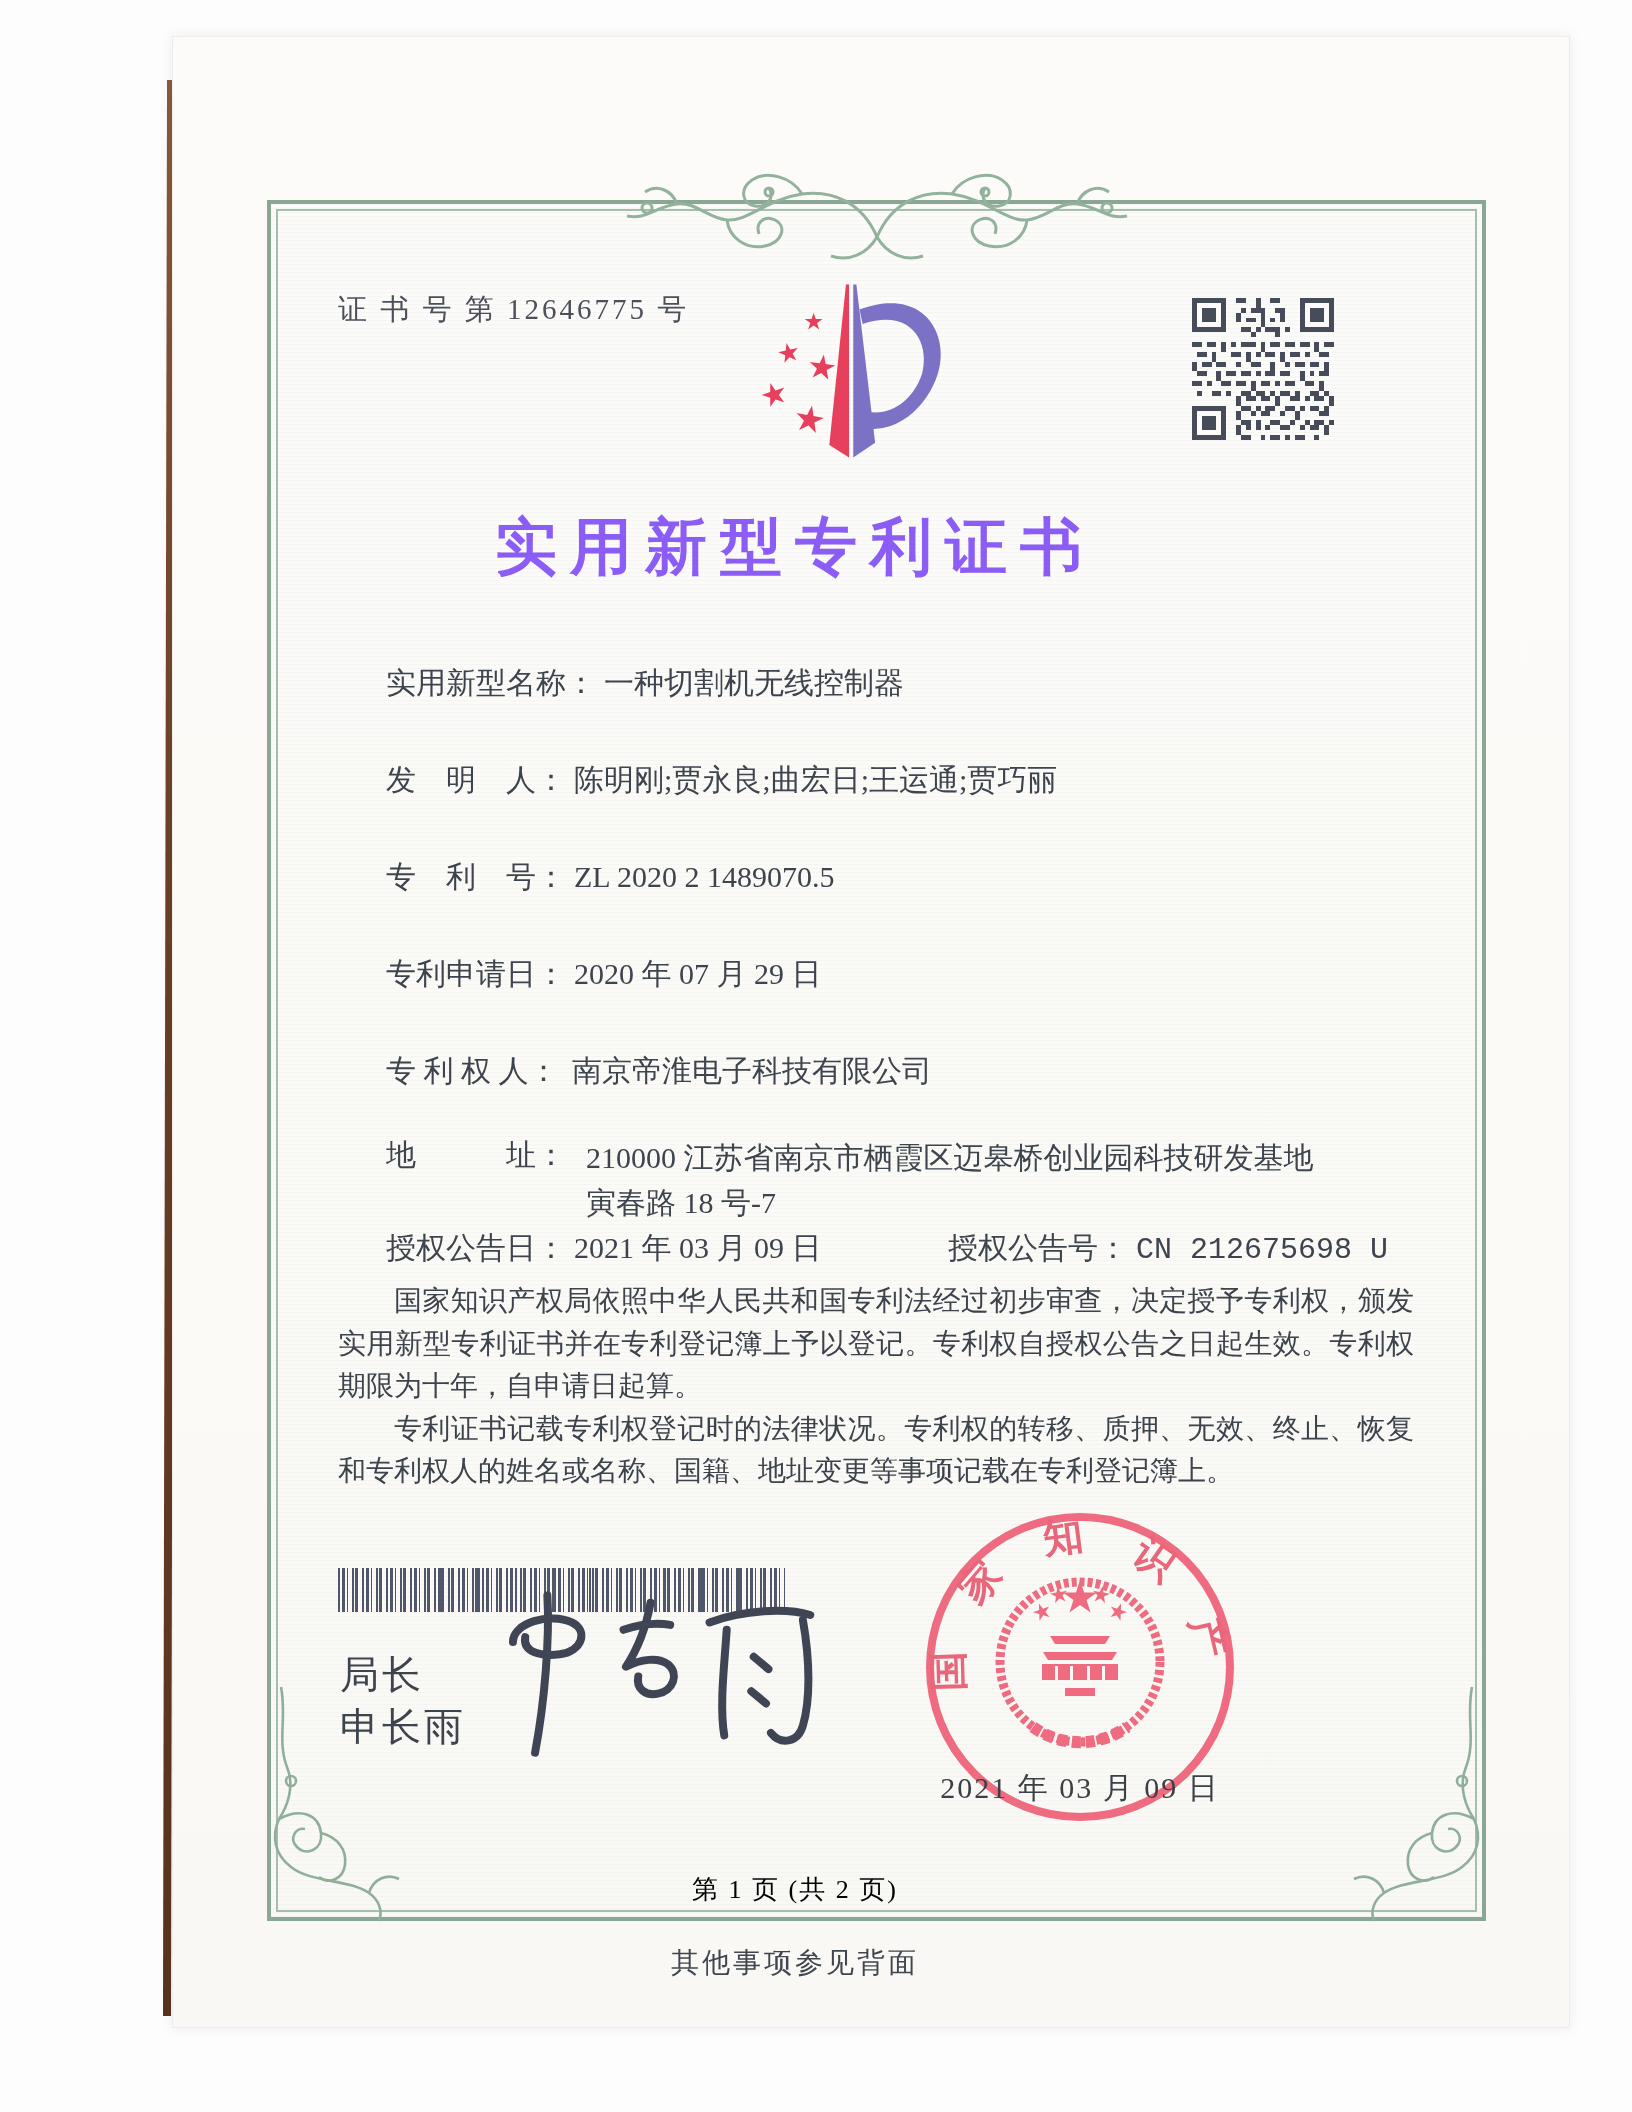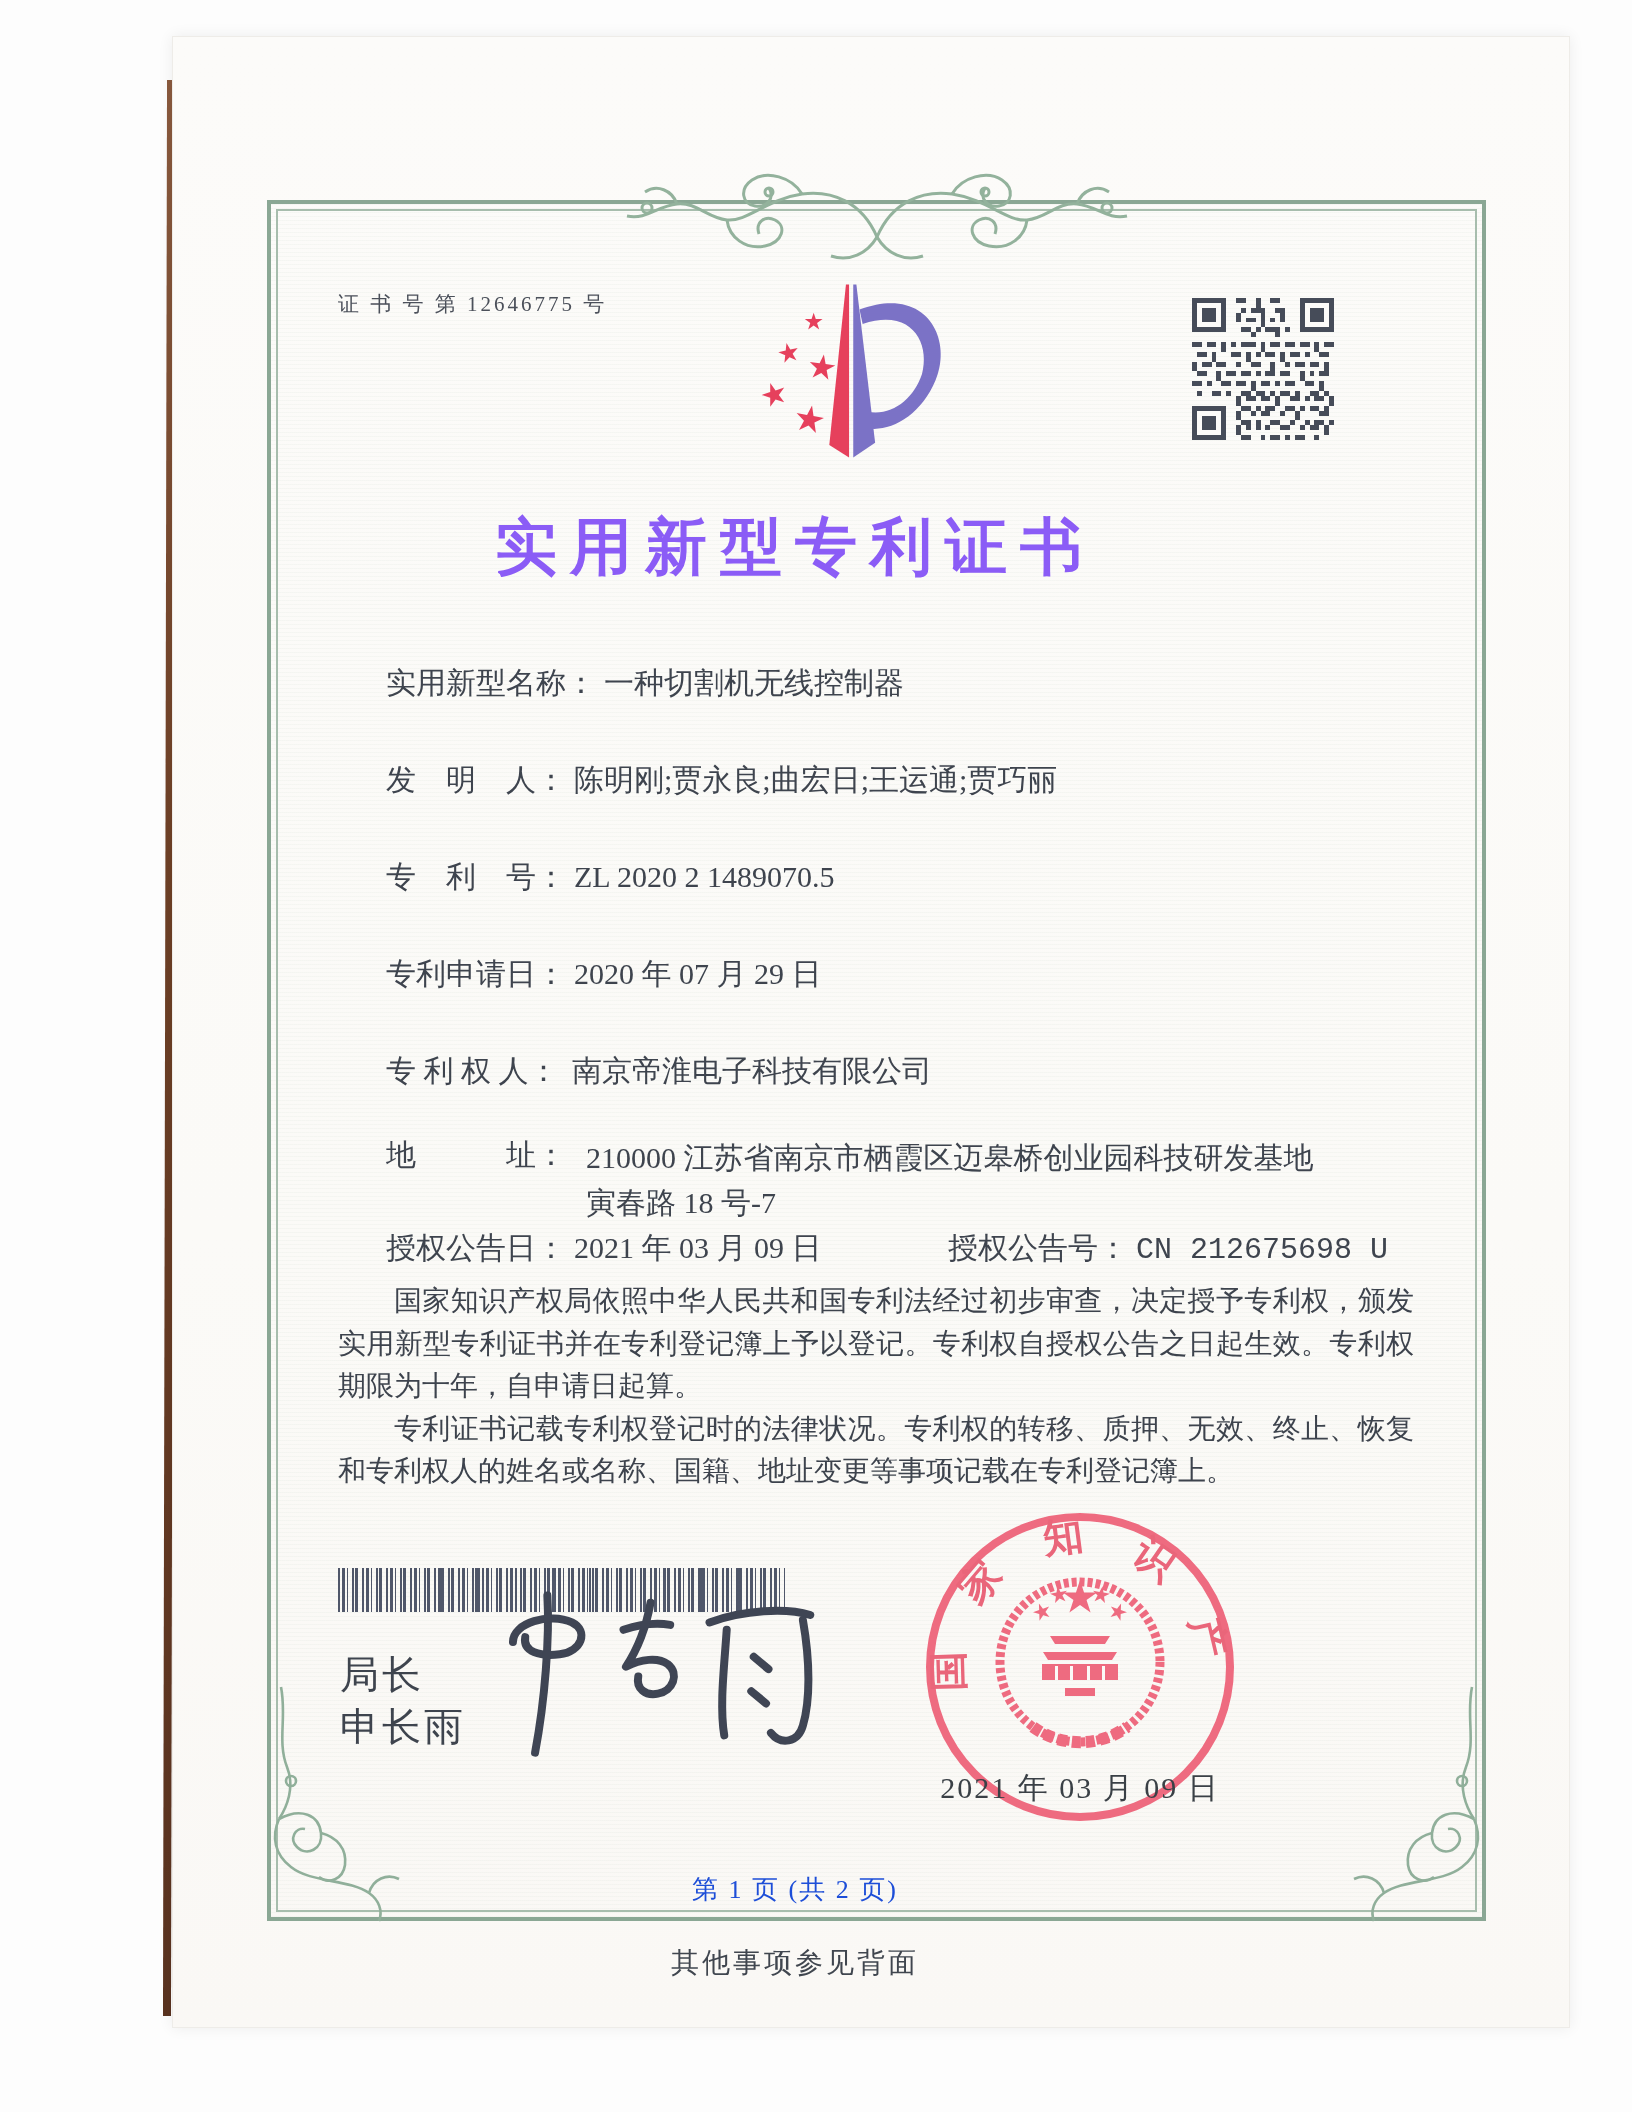--- a/index.html
+++ b/index.html
@@ -16,41 +16,41 @@
   
   .frame{position:absolute;left:267px;top:200px;width:1211px;height:1713px;
          border:4px solid #8aa794;
          background:repeating-linear-gradient(180deg,rgba(140,170,148,.06) 0 1px,transparent 1px 4px);}
   .frame-inner{position:absolute;inset:5px;border:2px solid #a7bdad;}
   .orn{position:absolute;pointer-events:none;}
   .orn-top{left:50%;top:-62px;transform:translateX(-50%);}
   .orn-bl{left:-10px;bottom:-8px;}
   .orn-br{right:-10px;bottom:-8px;transform:scaleX(-1);}
   
-  .cert-no{position:absolute;left:338px;top:290px;font-size:21px;letter-spacing:3px;color:#4b505a;}
+  .cert-no{position:absolute;left:338px;top:290px;font-size:29px;letter-spacing:3px;color:#4b505a;}
   .center-band{position:absolute;left:180px;width:1230px;text-align:center;}
   .title{top:505px;font-size:62px;letter-spacing:13px;font-weight:600;color:#8b5cf6;}
   .row{position:absolute;left:338px;font-size:30px;color:#3e444e;white-space:nowrap;}
   .lab{display:inline-block;min-width:178px;margin-left:48px;}
   .val{margin-left:8px;text-align:right;}
   .addr-val{display:inline-block;vertical-align:top;margin-left:20px;line-height:45px;}
   .grant2{position:absolute;left:610px;top:0;font-family:Liberation Mono, monospace;}
   .paras{position:absolute;left:338px;top:1280px;width:1076px;font-size:28px;line-height:42.5px;
          color:#3d434d;text-align:justify;}
   .paras p{margin:0;text-indent:2em;}
   .barcode{position:absolute;left:338px;top:1568px;width:447px;height:44px;
     background-image:
       repeating-linear-gradient(90deg,#50576a 0 2px,transparent 2px 4px,#50576a 4px 7px,transparent 7px 9px,#50576a 9px 10px,transparent 10px 14px,#50576a 14px 16px,transparent 16px 17px,#50576a 17px 20px,transparent 20px 24px),
       repeating-linear-gradient(90deg,transparent 0 29px,#50576a 29px 31px,transparent 31px 37px);}
   .director{position:absolute;left:340px;font-size:39px;letter-spacing:3px;color:#3e444e;}
   .sig{position:absolute;left:468px;top:1588px;}
   .seal{position:absolute;left:915px;top:1502px;opacity:.94;}
   .seal-date{position:absolute;left:915px;top:1768px;width:330px;text-align:center;
              font-size:30px;letter-spacing:2px;color:#3a4046;}
-  .page-note{top:1872px;font-size:26px;letter-spacing:2px;color:#1d4ed8;}
+  .page-note{top:1872px;font-size:26px;letter-spacing:2px;color:#000000;}
   .back-note{top:1944px;font-size:28px;letter-spacing:3px;color:#40464f;}
   .logo{position:absolute;left:722px;top:278px;}
   .qr{position:absolute;left:1192px;top:298px;}
 </style>
 </head>
 <body>
 
 <svg width="0" height="0" style="position:absolute" aria-hidden="true">
   <defs>
     <path id="star" d="M0,-1 L0.2245,-0.309 L0.9511,-0.309 L0.3633,0.118 L0.5878,0.809 L0,0.382 L-0.5878,0.809 L-0.3633,0.118 L-0.9511,-0.309 L-0.2245,-0.309 Z"></path>

